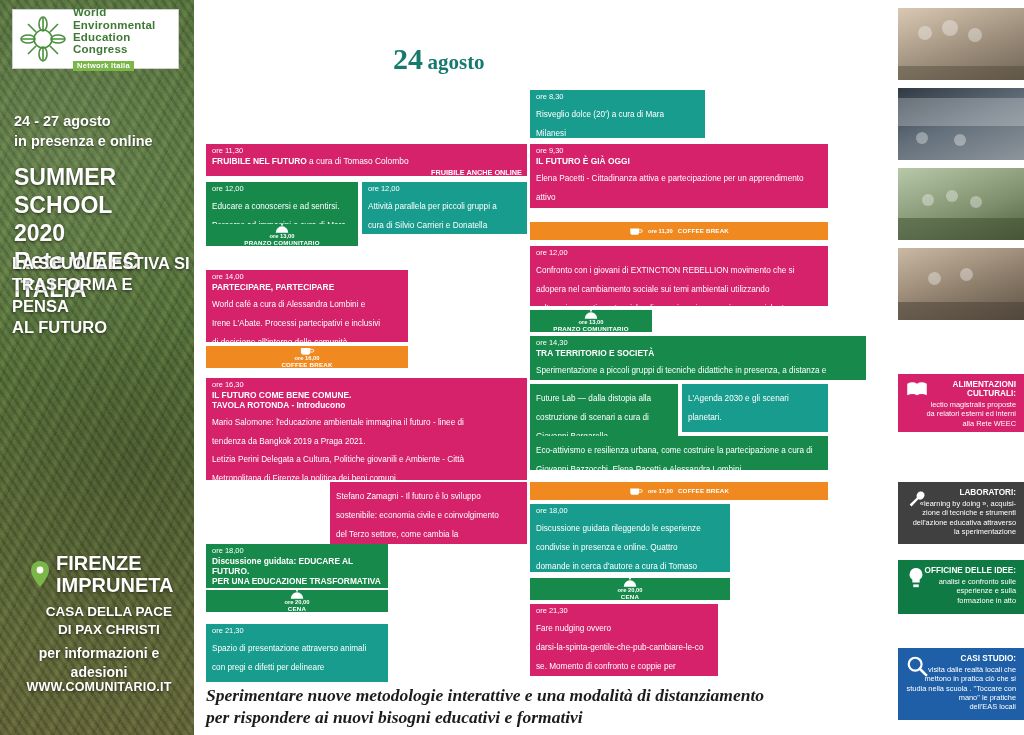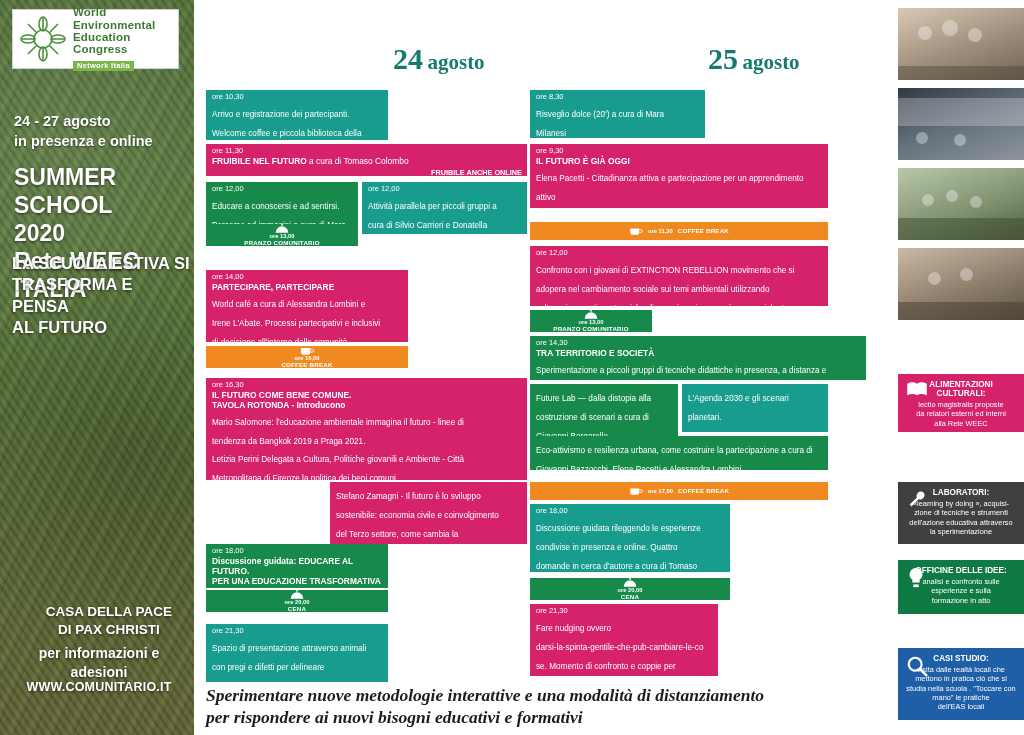--- a/index.html
+++ b/index.html
@@ -91,21 +91,21 @@
   .rightcol { position:absolute; left:898px; top:0; width:126px; height:735px; }
   .photo { position:absolute; left:0; width:126px; overflow:hidden; }
   .ph1 { top:8px;   height:72px; background:linear-gradient(160deg,#d9c9b4,#9e8f7c 55%,#6f6455); }
   .ph2 { top:88px;  height:72px; background:linear-gradient(160deg,#2f3a44,#64707b 50%,#8d959c); }
   .ph3 { top:168px; height:72px; background:linear-gradient(160deg,#b7c9a8,#7d8f6d 60%,#50603f); }
   .ph4 { top:248px; height:72px; background:linear-gradient(160deg,#cbb9a4,#8e7f6c 55%,#5d5345); }
   .photo .fig { position:absolute; border-radius:50%; background:rgba(255,255,255,.35); }
   .photo .band { position:absolute; left:0; right:0; }
 
   .card { position:absolute; left:0; width:126px; color:#ffffff; padding:6px 8px 7px 8px;
-          text-align:center; }
+          text-align:right; }
   .card .ttl { font-size:8.2px; font-weight:bold; display:block; margin-bottom:2px; }
   .card .txt { font-size:7.4px; line-height:1.25; display:block; }
   .card .ic { position:absolute; left:8px; top:7px; }
   .c-mag { background:#d6216b; }
   .c-grn { background:#404040; }
   .c-dgr { background:#0f7a44; }
   .c-blu { background:#1f5fa8; }
 
   
   .bottom-line { position:absolute; left:206px; top:684px; width:690px;
@@ -143,43 +143,43 @@
 
     <div class="poster-dates" style="white-space:pre-line;">24 - 27 agosto
 in presenza e online</div>
     <div class="poster-title" style="white-space:pre-line;">SUMMER SCHOOL
 2020
 Rete WEEC ITALIA</div>
     <div class="poster-sub" style="white-space:pre-line;">LA SCUOLA ESTIVA SI
 TRASFORMA E PENSA
 AL FUTURO</div>
 
+    <div class="pin-row">
+      <span class="pin-icon">
+        <svg viewBox="0 0 20 26" width="20" height="26">
+          <path d="M10 0C4.9 0 1 3.9 1 9c0 6.6 9 17 9 17s9-10.4 9-17c0-5.1-3.9-9-9-9z" fill="#7ab648"></path>
+          <circle cx="10" cy="9" r="3.4" fill="#ffffff"></circle>
+        </svg>
+      </span>
+      <span class="city" style="white-space:pre-line;">FIRENZE
+IMPRUNETA</span>
+    </div>
 
     <div class="venue" style="white-space:pre-line;">CASA DELLA PACE
 DI PAX CHRISTI</div>
     <div class="info" style="white-space:pre-line;">per informazioni e
 adesioni</div>
     <div class="weburl">WWW.COMUNITARIO.IT</div>
   </div>
 
   <div class="dayhead" id="day1head">
     <span class="num">24</span>
     <span class="mon">agosto</span>
   </div>
-  <div class="dayhead" id="day2head">
-    <span class="num">25</span>
-    <span class="mon">agosto</span>
-  </div>
-
-  <div class="blk teal" style="left:206px; top:90px; width:182px; height:50px;">
-    <span class="time">ore 10,30</span>
-    <span class="body" style="white-space:pre-line;">Arrivo e registrazione dei partecipanti.
-Welcome coffee e piccola biblioteca della
-Sostenibilità</span>
-  </div>
+
 
   <div class="blk magenta" style="left:206px; top:144px; width:321px; height:32px;">
     <span class="time">ore 11,30</span>
     <span class="head"><span>FRUIBILE NEL FUTURO</span> <span style="font-weight:normal">a cura di Tomaso Colombo</span></span>
     <span class="tagline">FRUIBILE ANCHE ONLINE</span>
   </div>
 
   <div class="blk dgreen" style="left:206px; top:182px; width:152px; height:52px;">
     <span class="time">ore 12,00</span>
     <span class="body" style="white-space:pre-line;">Educare a conoscersi e ad sentirsi.

